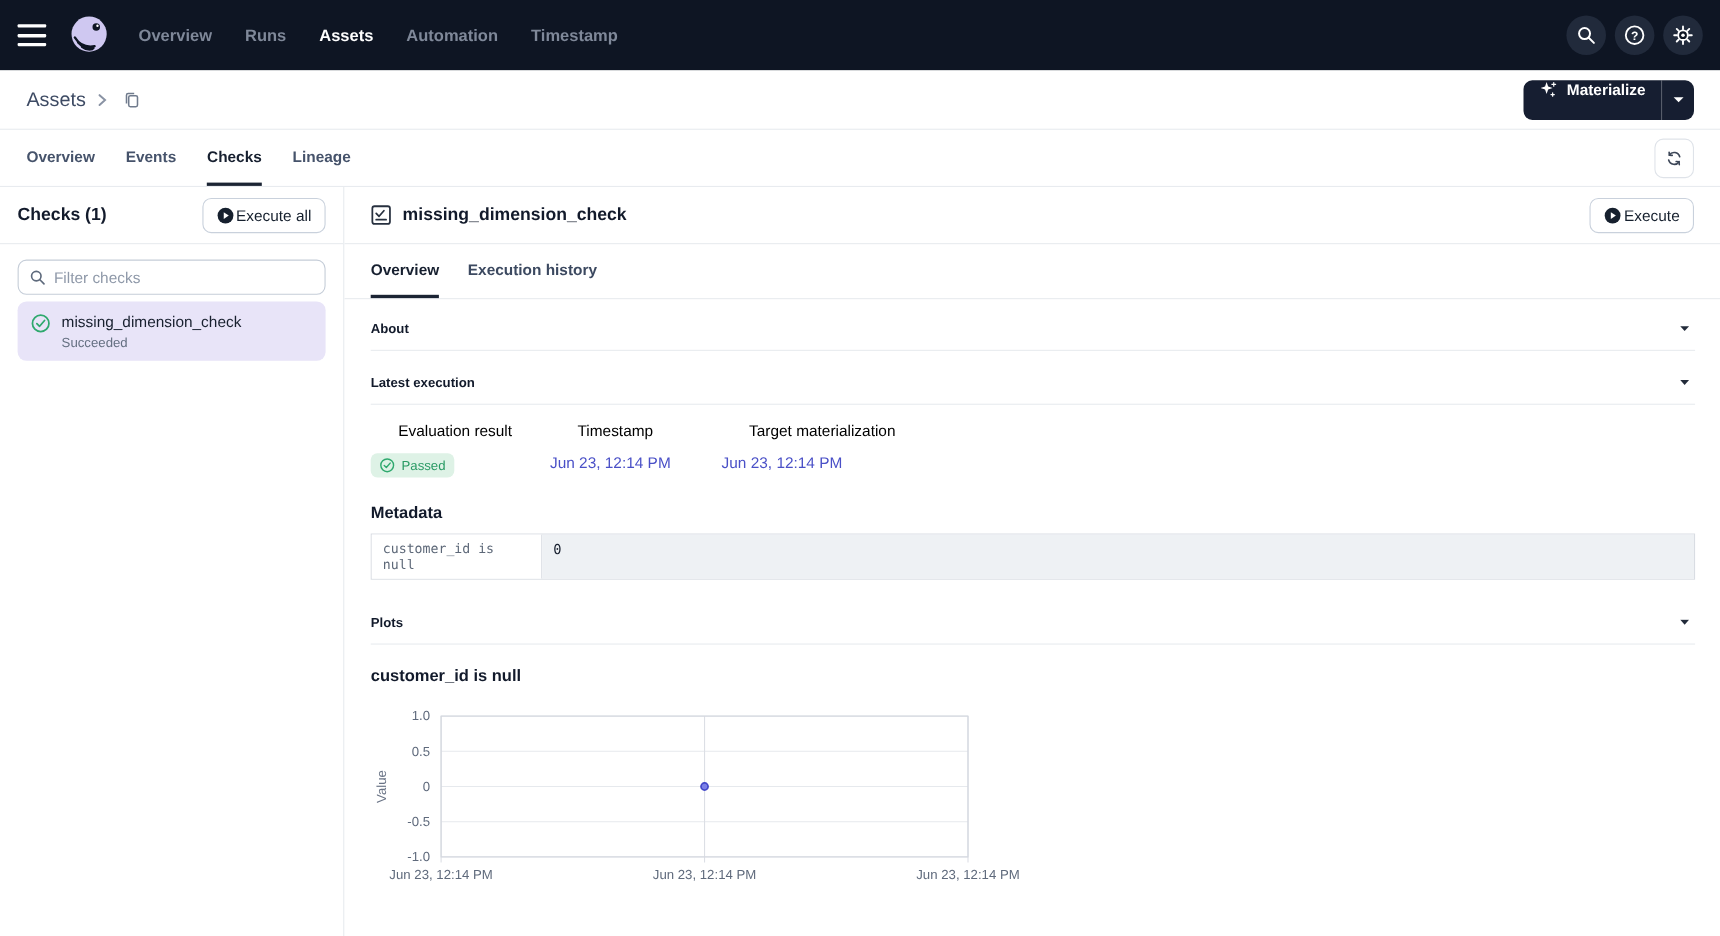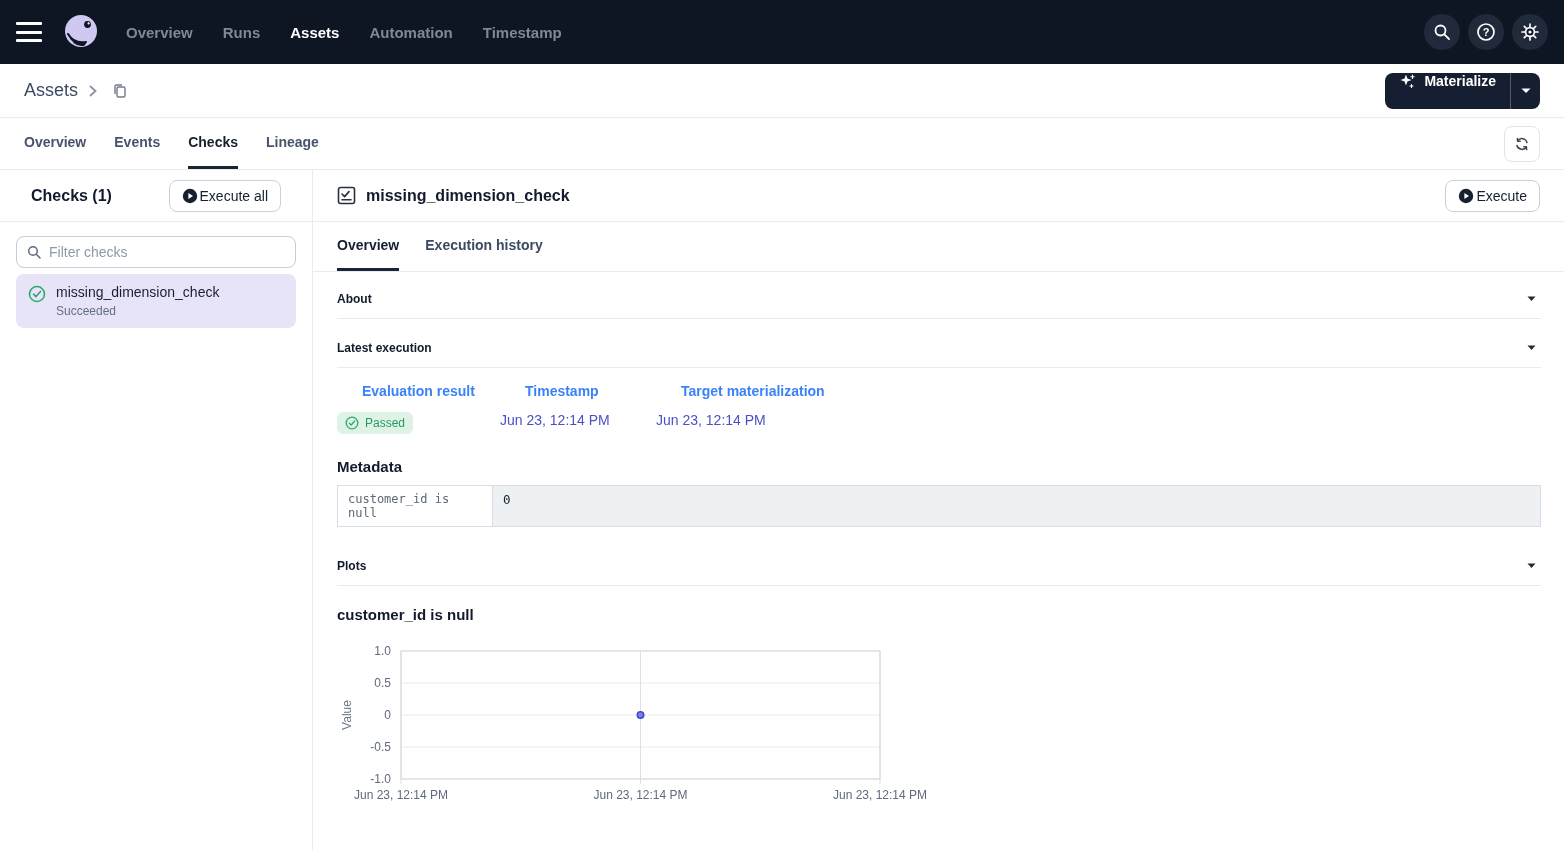--- a/index.html
+++ b/index.html
@@ -30,21 +30,21 @@
   
   .tabs-row { height:52px; display:flex; align-items:stretch; gap:28px; padding:0 24px; border-bottom:1px solid #e8ebef; position:relative; }
   .tab { display:flex; align-items:center; font-size:14px; font-weight:600; color:#46536b; border-bottom:3px solid transparent; cursor:pointer; }
   .tab.active { color:#161f2f; border-bottom-color:#1b2434; }
   .tabs-right { margin-left:auto; display:flex; align-items:center; }
   .sq-btn { width:36px; height:36px; border:1px solid #dfe3e9; border-radius:8px; background:#fff; display:flex; align-items:center; justify-content:center; cursor:pointer; }
 
   
   .content { display:flex; height:681px; }
   .left-panel { width:313px; flex-shrink:0; border-right:1px solid #e8ebef; }
-  .lp-head { height:52px; display:flex; align-items:center; justify-content:space-between; padding:0 31px; border-bottom:1px solid #e8ebef; }
+  .lp-head { height:52px; display:flex; align-items:center; justify-content:space-between; padding:0 16px; border-bottom:1px solid #e8ebef; }
   .lp-title { font-size:16px; font-weight:700; color:#121a2b; }
   .btn { display:inline-flex; align-items:center; gap:2px; height:32px; padding:0 12px; border:1px solid #c9d1dc; border-radius:8px; background:#fff; font-size:14px; font-weight:500; color:#16202e; cursor:pointer; white-space:nowrap; }
   .filter-box { margin:14px 16px 6px; height:32px; border:1px solid #c5cdd8; border-radius:8px; display:flex; align-items:center; gap:8px; padding:0 10px; background:#fff; }
   .filter-box input { border:none; outline:none; flex:1; font-size:14px; color:#1a2334; font-family:inherit; background:transparent; }
   .filter-box input::placeholder { color:#8f99a9; }
   .check-item { margin:6px 16px; background:#e8e4f8; border-radius:8px; padding:10px 12px; display:flex; gap:10px; cursor:pointer; }
   .check-item-name { font-size:14px; font-weight:500; color:#18202f; }
   .check-item-status { font-size:12px; color:#646f81; margin-top:4px; }
 
   
@@ -62,21 +62,21 @@
   .section-title { font-size:12px; font-weight:700; color:#121a2b; }
   .caret-btn { cursor:pointer; display:flex; align-items:center; padding:4px; }
   .hairline { border-top:1px solid #e8ebef; margin:0 23px 0 24px; }
   .about-desc { padding:13px 24px 2px; font-size:14px; color:#1d2433; }
   .section-head.latest { padding-top:22px; }
 
   .exec-table { display:flex; padding:15px 24px 0; }
   .exec-col { display:flex; flex-direction:column; gap:13px; }
   .exec-col.c1 { width:163px; }
   .exec-col.c2 { width:156px; }
-  .exec-col-head { font-size:14px; font-weight:700; color:#3b82f6;padding-left:25px; }
+  .exec-col-head { font-size:14px; font-weight:400; color:#000000;padding-left:25px; }
   .badge-passed { display:inline-flex; align-items:center; gap:6px; background:#def2e6; color:#299a64; font-size:12px; font-weight:500; border-radius:6px; padding:4px 8px; width:fit-content; }
   .ts-link { font-size:14px; color:#4a50c7; cursor:pointer; }
 
   .meta-heading { padding:24px 24px 10px; font-size:15px; font-weight:700; color:#121a2b; }
   .meta-table { margin:0 23px 0 24px; border:1px solid #d9dde3; display:flex; }
   .meta-key { width:155px; flex-shrink:0; border-right:1px solid #d9dde3; padding:6px 10px; font-family:"DejaVu Sans Mono","Liberation Mono",monospace; font-size:12px; color:#5d6878; background:#fff; }
   .meta-val { flex:1; padding:6px 10px; font-family:"DejaVu Sans Mono","Liberation Mono",monospace; font-size:12.5px; color:#18202f; background:#eef1f4; }
 
   .plot-title { padding:20px 24px 0; font-size:15px; font-weight:700; color:#121a2b; }
   .chart-wrap { padding:20px 24px 0; }

